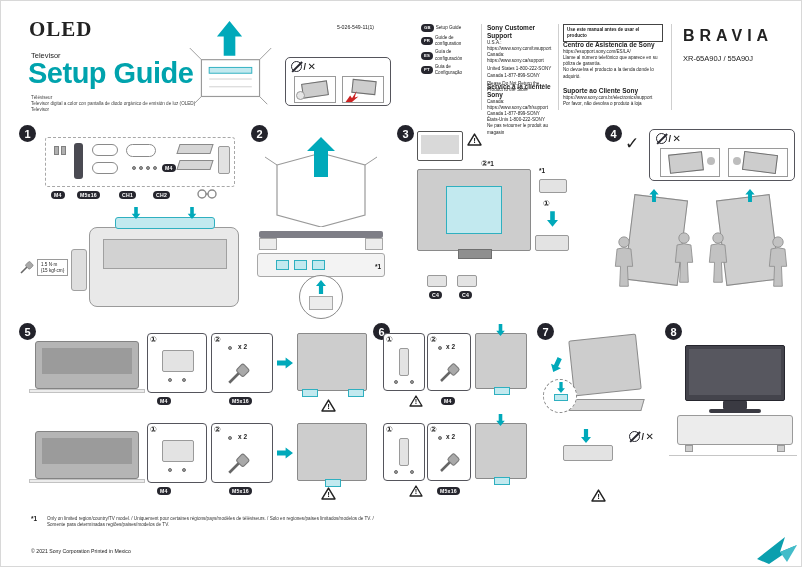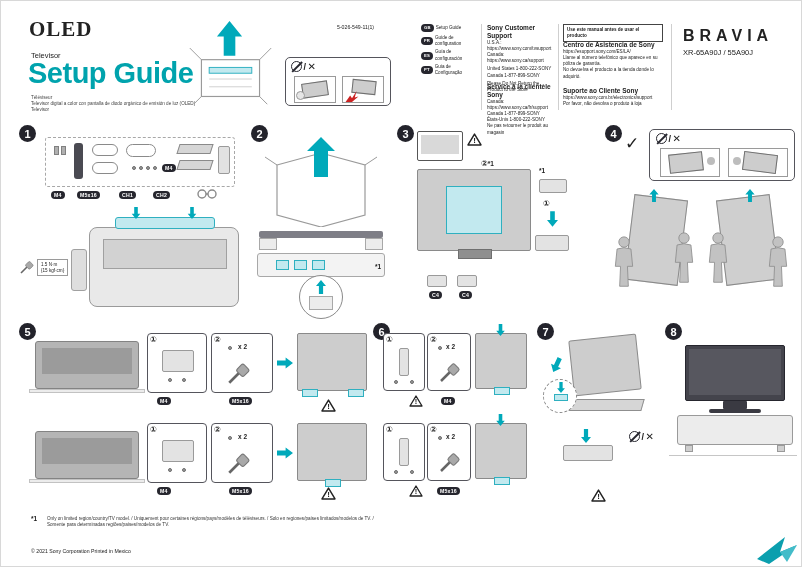--- a/index.html
+++ b/index.html
@@ -123,21 +123,21 @@
     <div class="t4">Llame al número telefónico que aparece en su póliza de garantía.</div>
     <div class="t4">No devuelva el producto a la tienda donde lo adquirió.</div>
   </div>
   <div class="abs" style="left:562px;top:86px;width:102px">
     <div class="t6 b">Suporte ao Cliente Sony</div>
     <div class="t4">https://www.sony.com.br/electronics/support</div>
     <div class="t4">Por favor, não devolva o produto à loja</div>
   </div>
 
   <div class="abs b" style="left:682px;top:26px;font-size:16px;letter-spacing:5px">BRAVIA</div>
-  <div class="abs t7" style="left:682px;top:47px">XR-65A90J / 55A90J</div>
+  <div class="abs t7" style="left:682px;top:53px">XR-65A90J / 55A90J</div>
 
   <div class="abs" style="left:14px;top:122px;width:232px;height:196px">
     <div class="stepnum abs" style="left:4px;top:2px">1</div>
     <div class="abs dash" style="left:30px;top:14px;width:190px;height:50px;border-radius:3px">
       <div class="abs" style="left:8px;top:8px;width:5px;height:9px;background:#b0b0b0;border:1px solid #808080"></div>
       <div class="abs" style="left:15px;top:8px;width:5px;height:9px;background:#b0b0b0;border:1px solid #808080"></div>
       <div class="abs" style="left:28px;top:5px;width:9px;height:36px;background:#4a4a52;border-radius:3px"></div>
       <div class="abs" style="left:46px;top:6px;width:26px;height:12px;border:1.2px solid #8a8a8a;border-radius:6px"></div>
       <div class="abs" style="left:46px;top:24px;width:26px;height:12px;border:1.2px solid #8a8a8a;border-radius:6px"></div>
       <div class="abs" style="left:80px;top:6px;width:30px;height:13px;border:1.2px solid #8a8a8a;border-radius:7px"></div>

